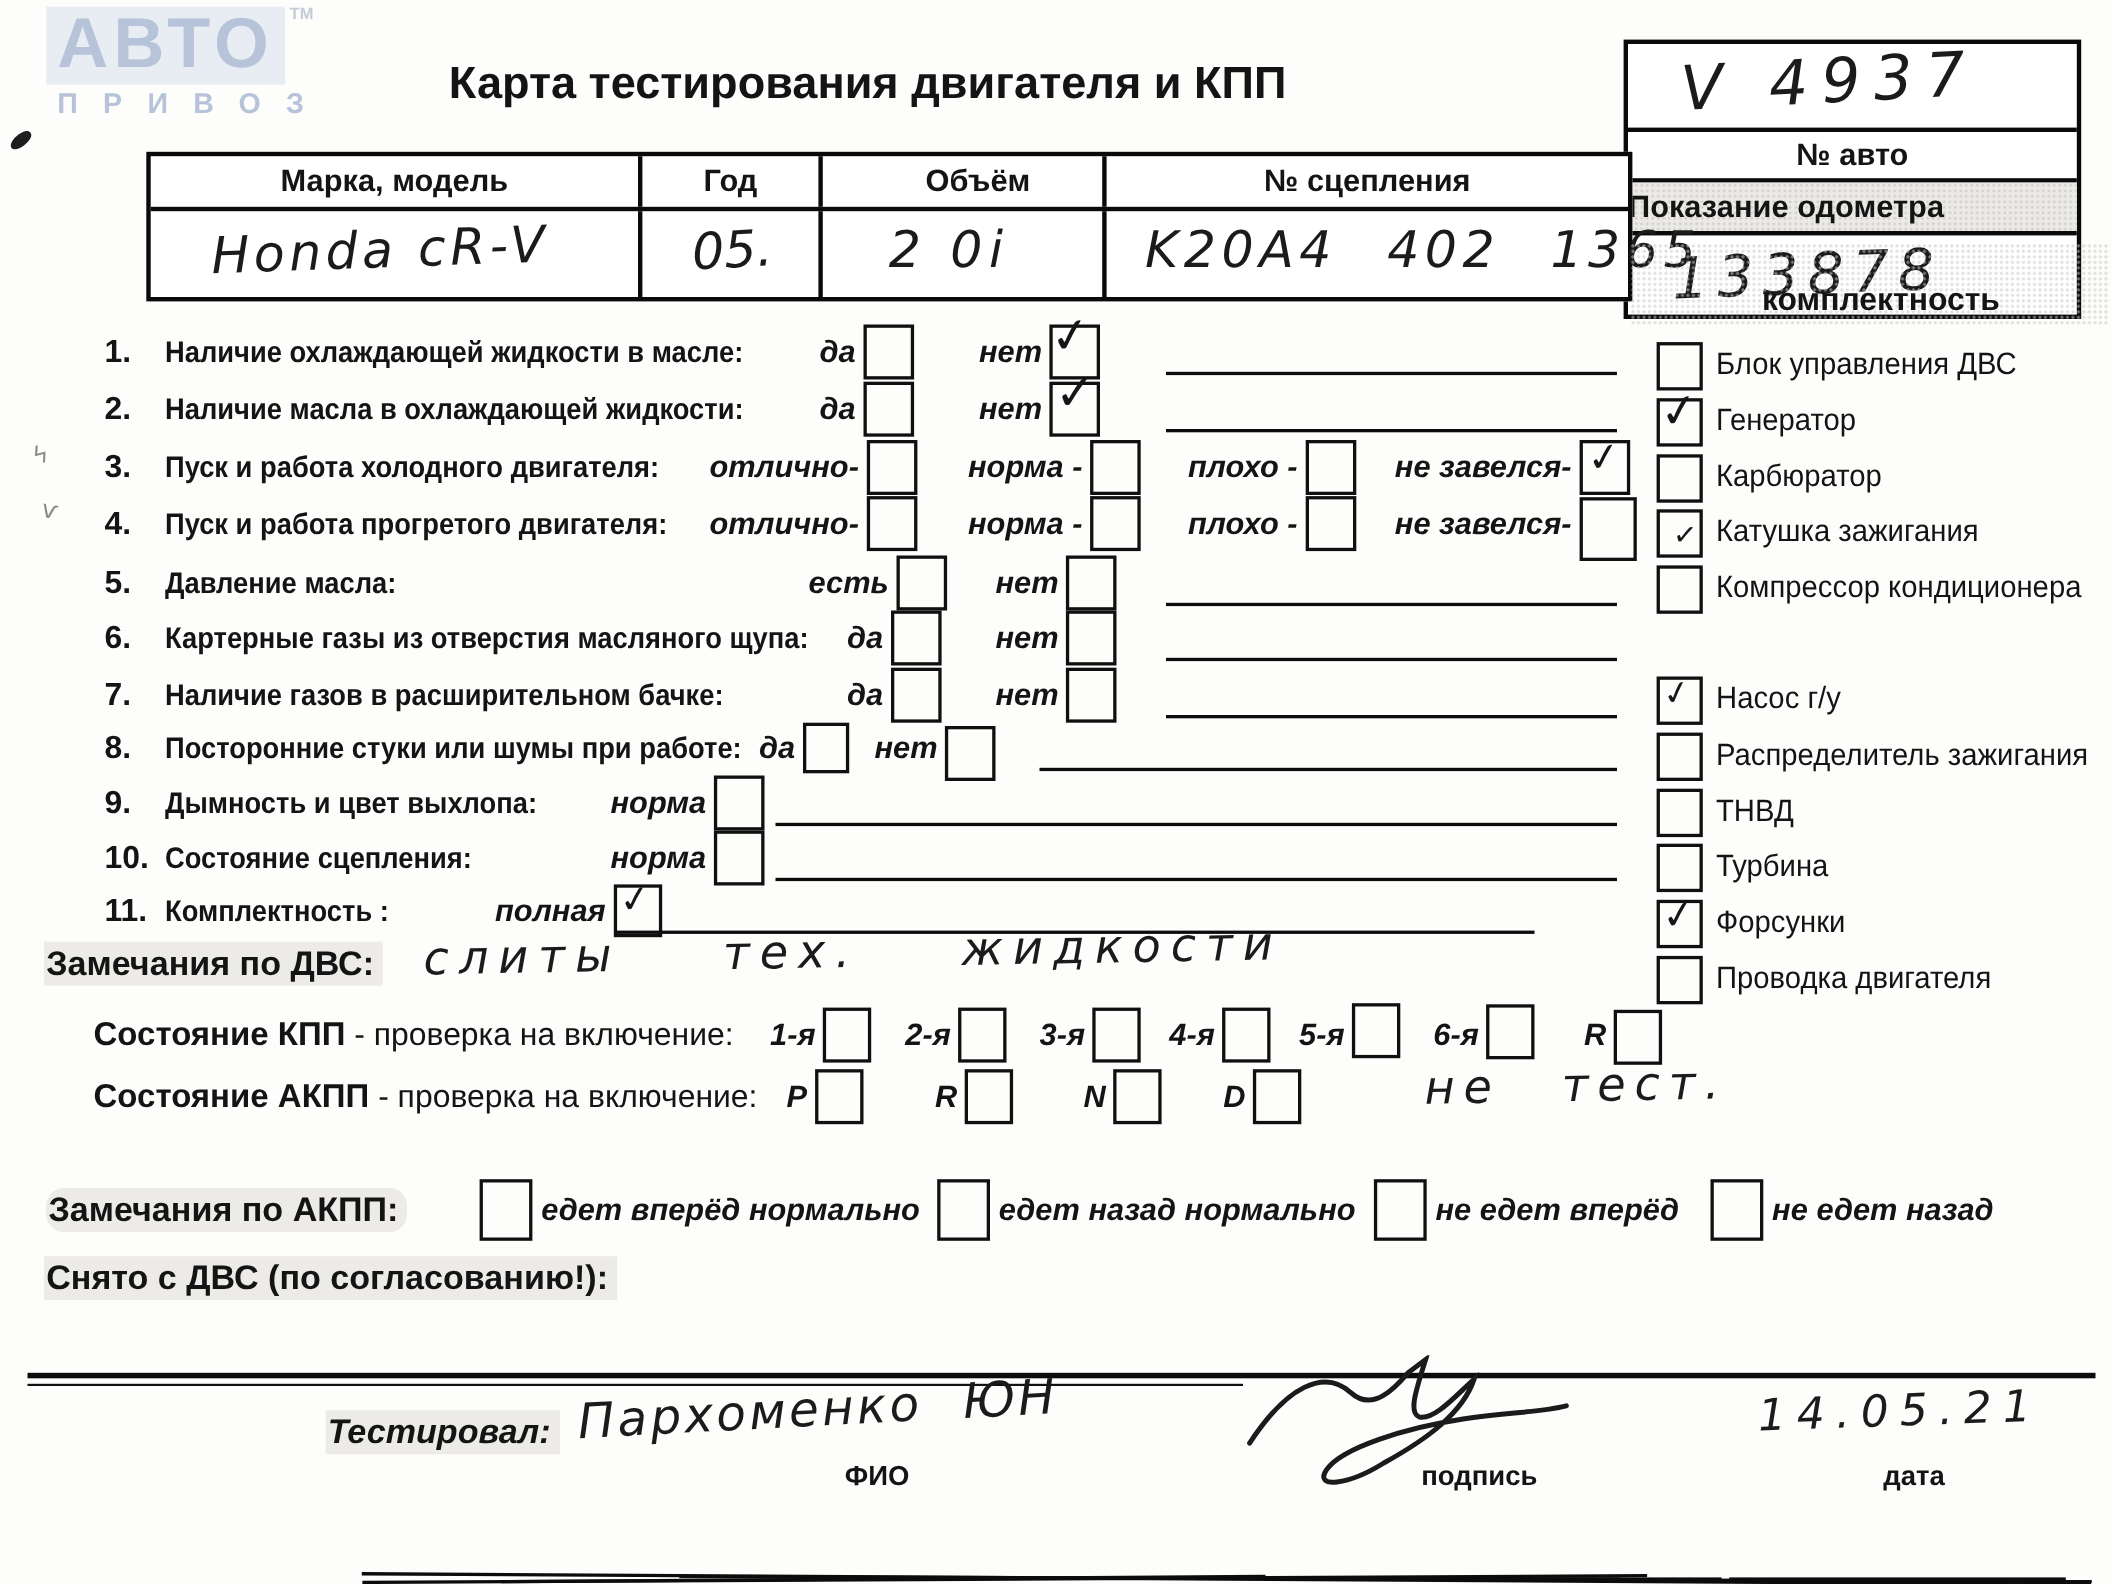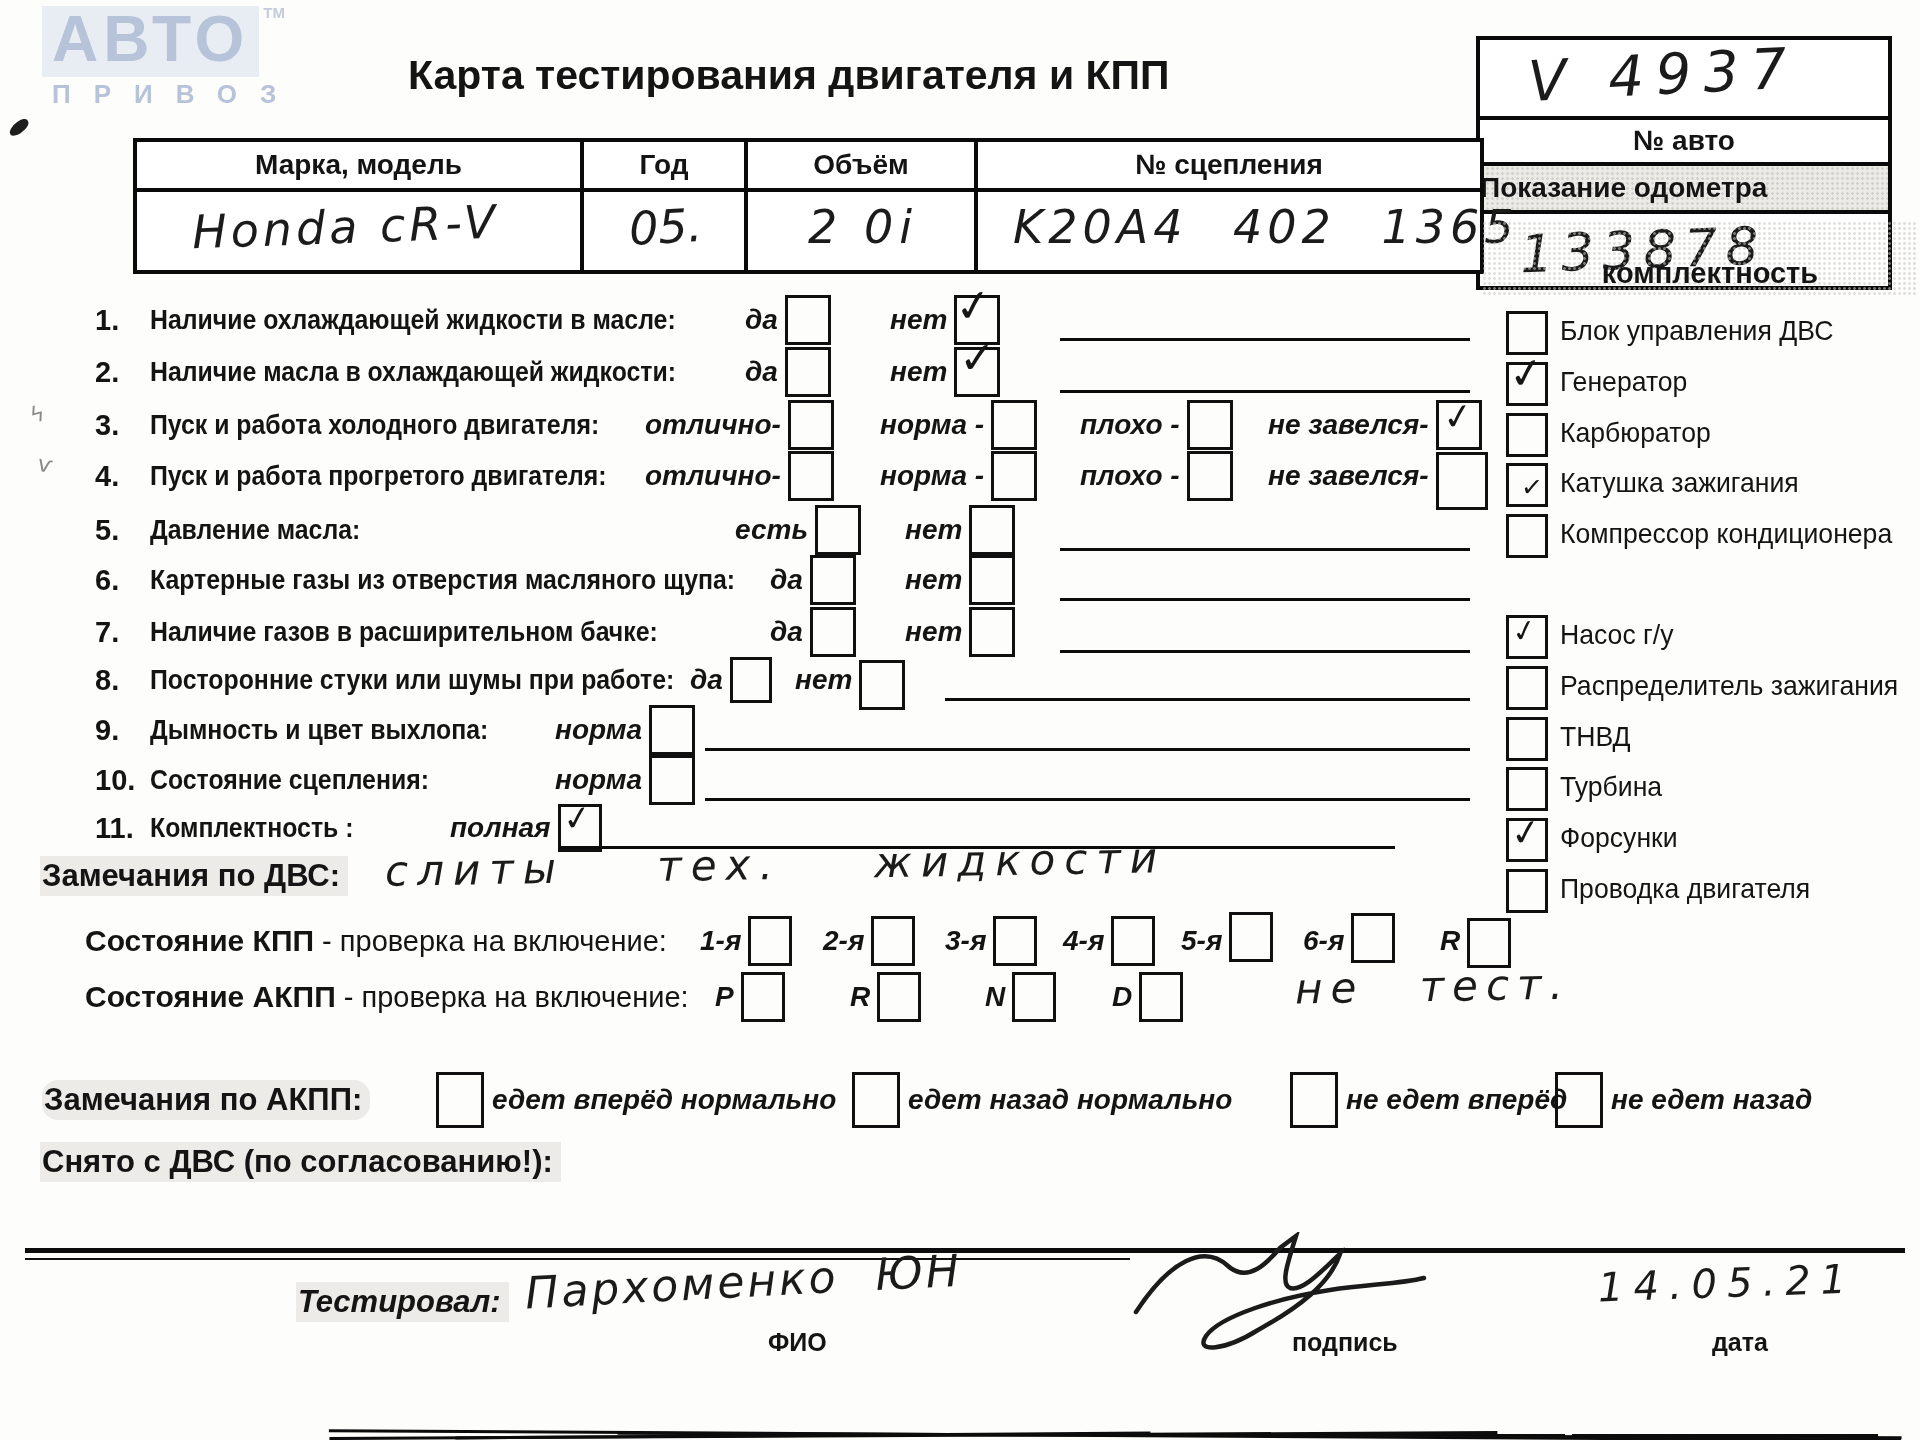--- a/index.html
+++ b/index.html
@@ -27,21 +27,21 @@
     background-color:#eceae6;background-image:radial-gradient(#d2d0ca 1.1px,transparent 1.5px);background-size:5px 5px;}
   .vrow4{height:72px;position:relative;}
   .vodo{position:absolute;left:40px;top:6px;font-size:52px;letter-spacing:8px;transform:rotate(-2deg);}
 
   
   .vtable{position:absolute;left:133px;top:138px;width:1343px;border:4px solid #0a0a0a;background:#fff;}
   .vthead{display:flex;height:46px;border-bottom:4px solid #0a0a0a;}
   .vtbody{display:flex;height:78px;}
   .hc{font-weight:700;font-size:28px;line-height:46px;text-align:center;border-right:4px solid #0a0a0a;}
   .bc{position:relative;border-right:4px solid #0a0a0a;}
-  .c0{width:443px;}.c1{width:160px;}.c2{width:226px;}.c3{flex:1;border-right:none;}
+  .c0{width:443px;}.c1{width:160px;}.c2{width:226px;padding-left:28px;}.c3{flex:1;border-right:none;}
   .hv{position:absolute;top:8px;font-size:46px;}
 
   
   .chk-row{position:absolute;left:95px;width:1385px;height:48px;}
   .num{position:absolute;left:0;top:0;font-weight:700;font-size:29px;line-height:48px;}
   .lbl{position:absolute;left:55px;top:0;font-weight:700;font-size:27px;line-height:48px;white-space:nowrap;
     transform:scaleX(.92);transform-origin:0 50%;display:inline-block;}
   .opt{position:absolute;top:0;height:100%;display:flex;align-items:center;}
   .optlbl{font-weight:700;font-style:italic;font-size:28px;margin-right:7px;white-space:nowrap;}
   .box{display:inline-block;width:40px;height:44px;border:3.5px solid #101010;position:relative;flex:none;background:transparent;}
@@ -491,21 +491,21 @@
           <span class="mark"></span>
         </span>
         <span class="optlbl" style="margin-right:0;">едет вперёд нормально</span>
       </span>
     <span class="opt" style="left:810px">
         <span class="box" style="width:42px;height:50px;margin-right:8px;">
           <span class="mark"></span>
         </span>
         <span class="optlbl" style="margin-right:0;">едет назад нормально</span>
       </span>
-    <span class="opt" style="left:1248px">
+    <span class="opt" style="left:1207px">
         <span class="box" style="width:42px;height:50px;margin-right:8px;">
           <span class="mark"></span>
         </span>
         <span class="optlbl" style="margin-right:0;">не едет вперёд</span>
       </span>
     <span class="opt" style="left:1513px">
         <span class="box" style="width:42px;height:50px;margin-right:8px;">
           <span class="mark"></span>
         </span>
         <span class="optlbl" style="margin-right:0;">не едет назад</span>

